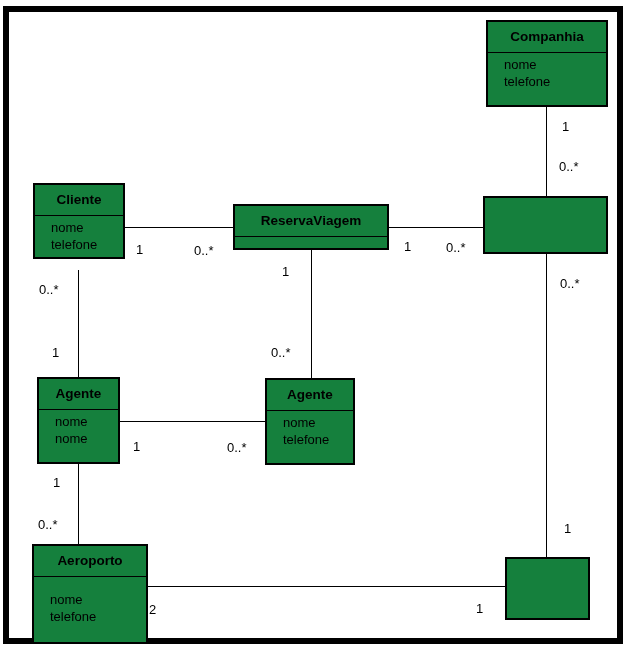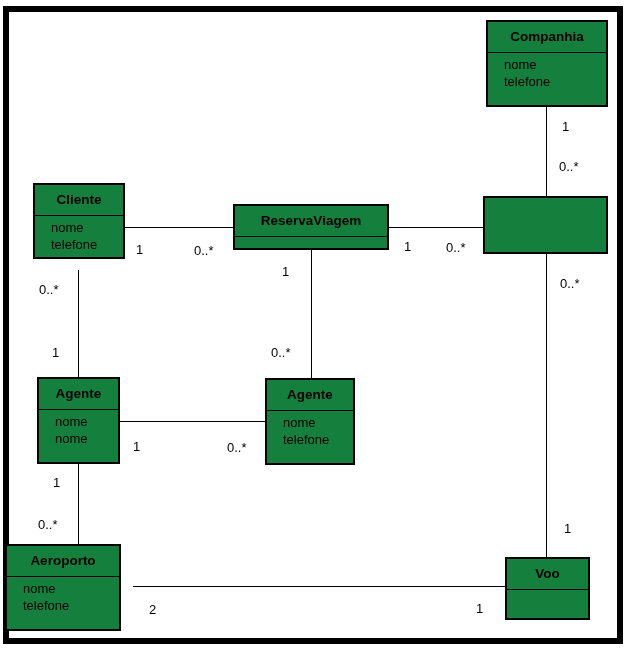--- a/index.html
+++ b/index.html
@@ -28,21 +28,21 @@
   .edge{position:absolute;background:#000;z-index:1;}
   
   .mult{position:absolute;font-size:13px;line-height:14px;z-index:2;white-space:nowrap;}
 
   #box-companhia{left:486px;top:20px;width:122px;height:87px;}
   #box-cliente{left:33px;top:183px;width:92px;height:76px;}
   #box-reservaviagem{left:233px;top:204px;width:156px;height:46px;}
   #box-reservavoo{left:483px;top:196px;width:125px;height:58px;}
   #box-cidade{left:37px;top:377px;width:83px;height:87px;}
   #box-agente{left:265px;top:378px;width:90px;height:87px;}
-  #box-aeroporto{left:5px;top:544px;width:116px;height:87px;}
+  #box-aeroporto{left:32px;top:544px;width:116px;height:100px;gap:11px;}
   #box-voo{left:505px;top:557px;width:85px;height:63px;}
 
   #edge-cliente-reservaviagem{left:125px;top:227px;width:108px;height:1px;}
   #edge-reservaviagem-reservavoo{left:389px;top:227px;width:94px;height:1px;}
   #edge-companhia-reservavoo{left:546px;top:107px;width:1px;height:89px;}
   #edge-reservaviagem-agente{left:311px;top:250px;width:1px;height:128px;}
   #edge-reservavoo-voo{left:546px;top:254px;width:1px;height:303px;}
   #edge-cliente-cidade{left:78px;top:270px;width:1px;height:107px;}
   #edge-cidade-agente{left:120px;top:421px;width:145px;height:1px;}
   #edge-cidade-aeroporto{left:78px;top:464px;width:1px;height:80px;}
@@ -145,16 +145,15 @@
 
   <div class="cls" id="box-aeroporto">
     <div class="cls-title">Aeroporto</div>
     <div class="cls-attrs">
       <div class="attr">nome</div>
       <div class="attr">telefone</div>
     </div>
   </div>
 
   <div class="cls" id="box-voo">
-    <div class="cls-title">Voo</div>
   </div>
 
 </div>
 
 </body></html>

